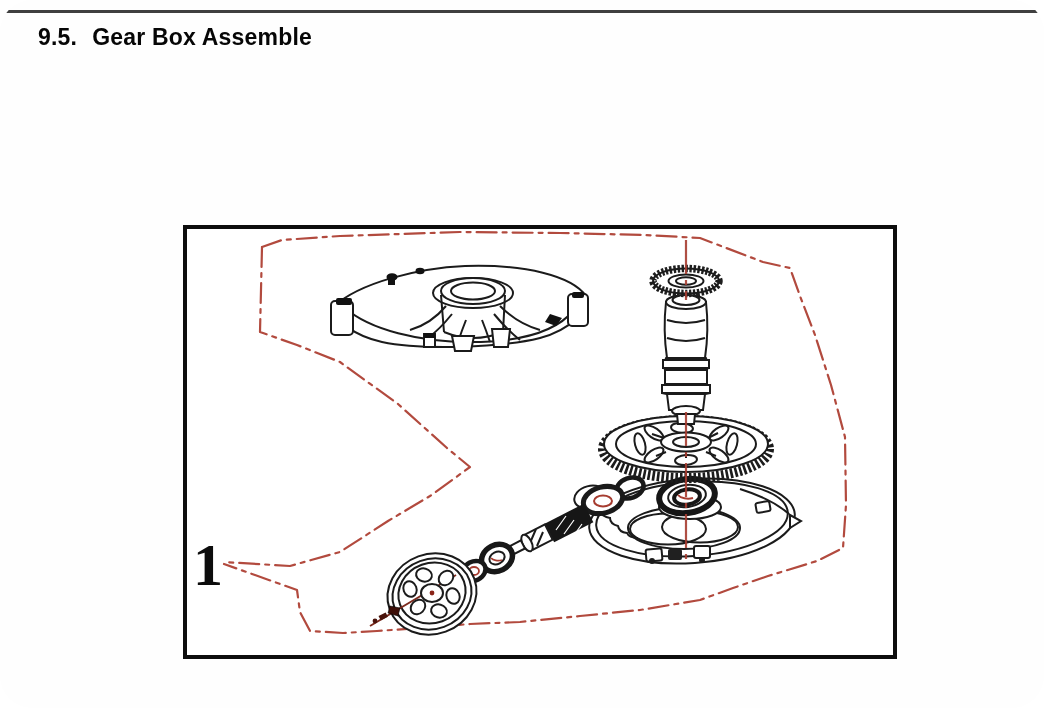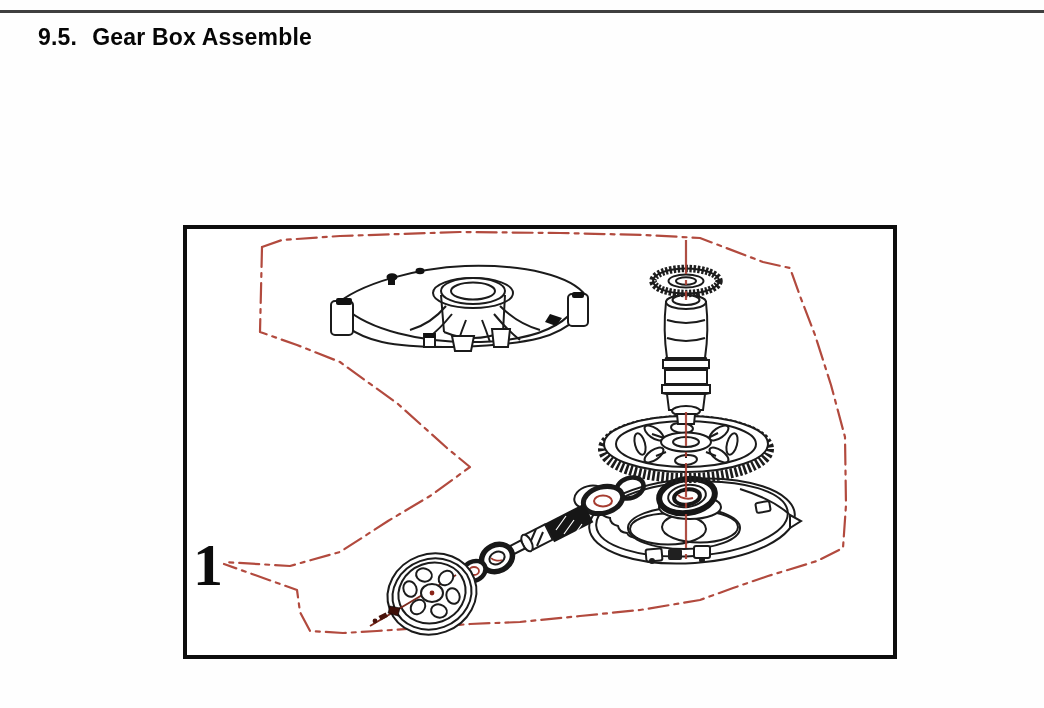--- a/index.html
+++ b/index.html
@@ -11,20 +11,21 @@
     --rule:#3f3f3f;
   }
   *{margin:0;padding:0;box-sizing:border-box;}
   html,body{background:#ffffff;}
   .page{
     position:relative;
     width:1044px;height:708px;
     background:#fefefe;
     overflow:hidden;
     font-family:"Liberation Sans", sans-serif;
+    border-radius:32px;
   }
   .top-rule{
     position:absolute;left:0;top:10px;width:1044px;height:3px;
     background:var(--rule);
   }
   .heading{
     position:absolute;left:38px;top:24px;
     font-family:"Liberation Sans", sans-serif;
     font-size:23px;font-weight:bold;color:#060606;
     letter-spacing:0.2px;white-space:nowrap;

